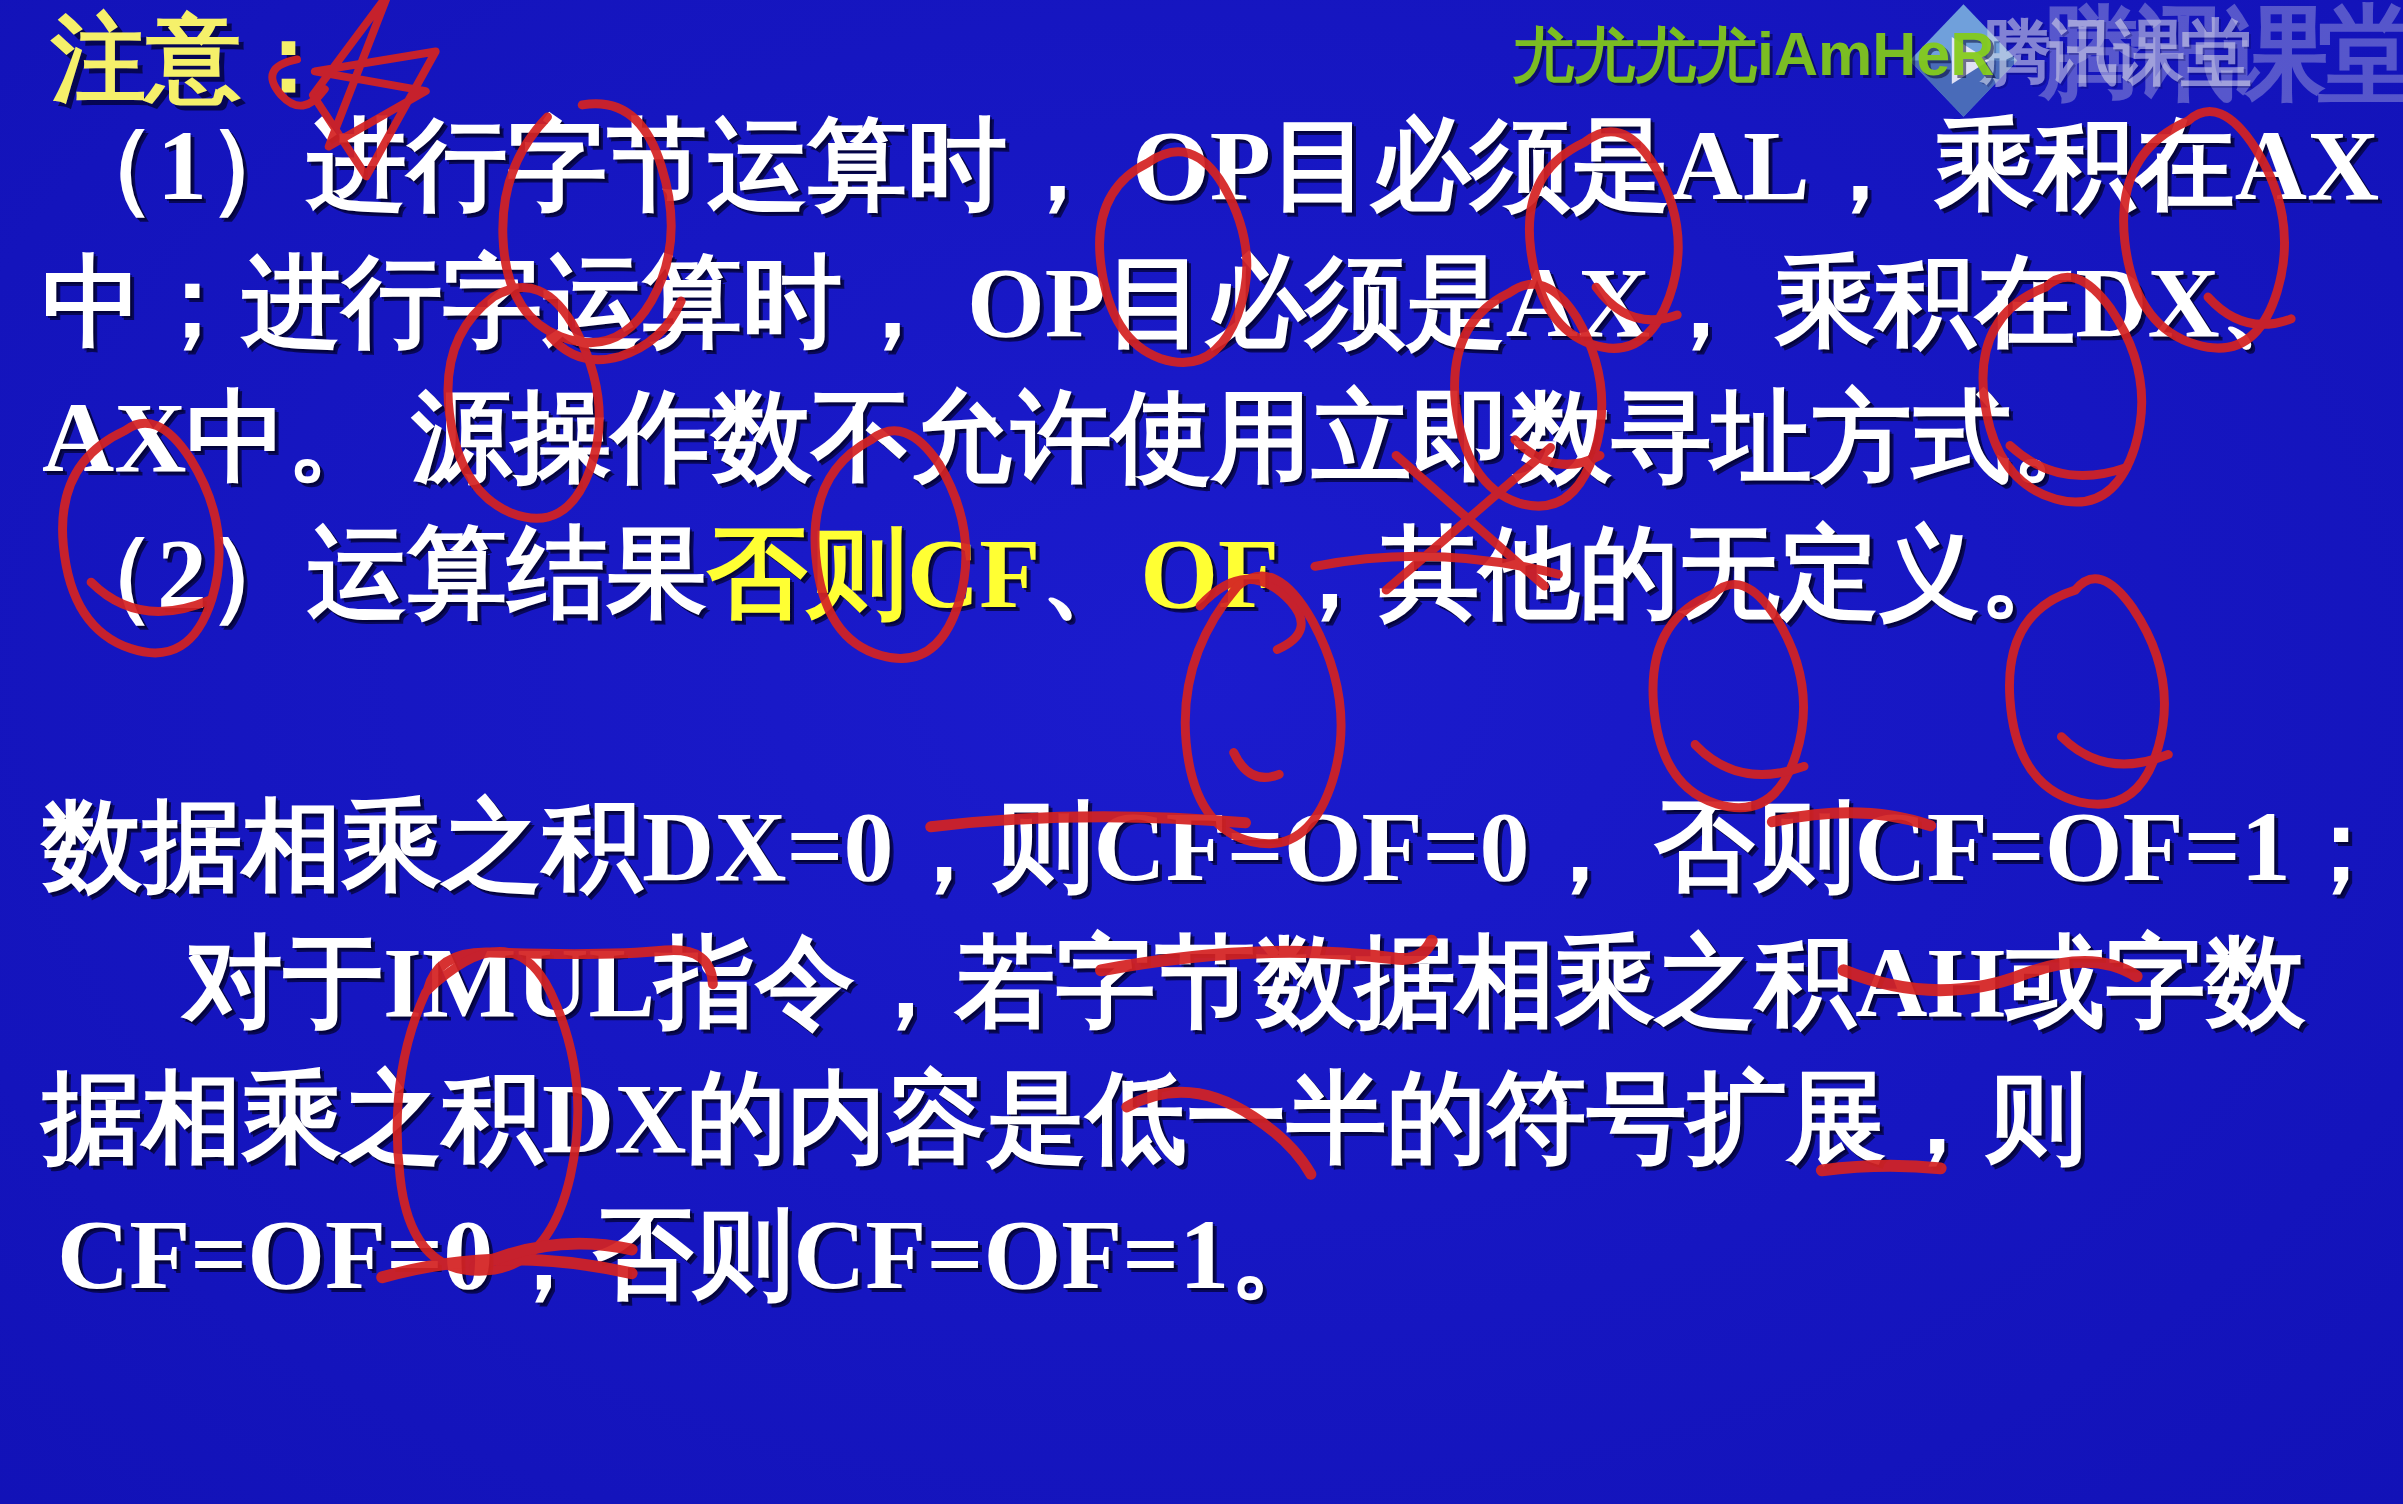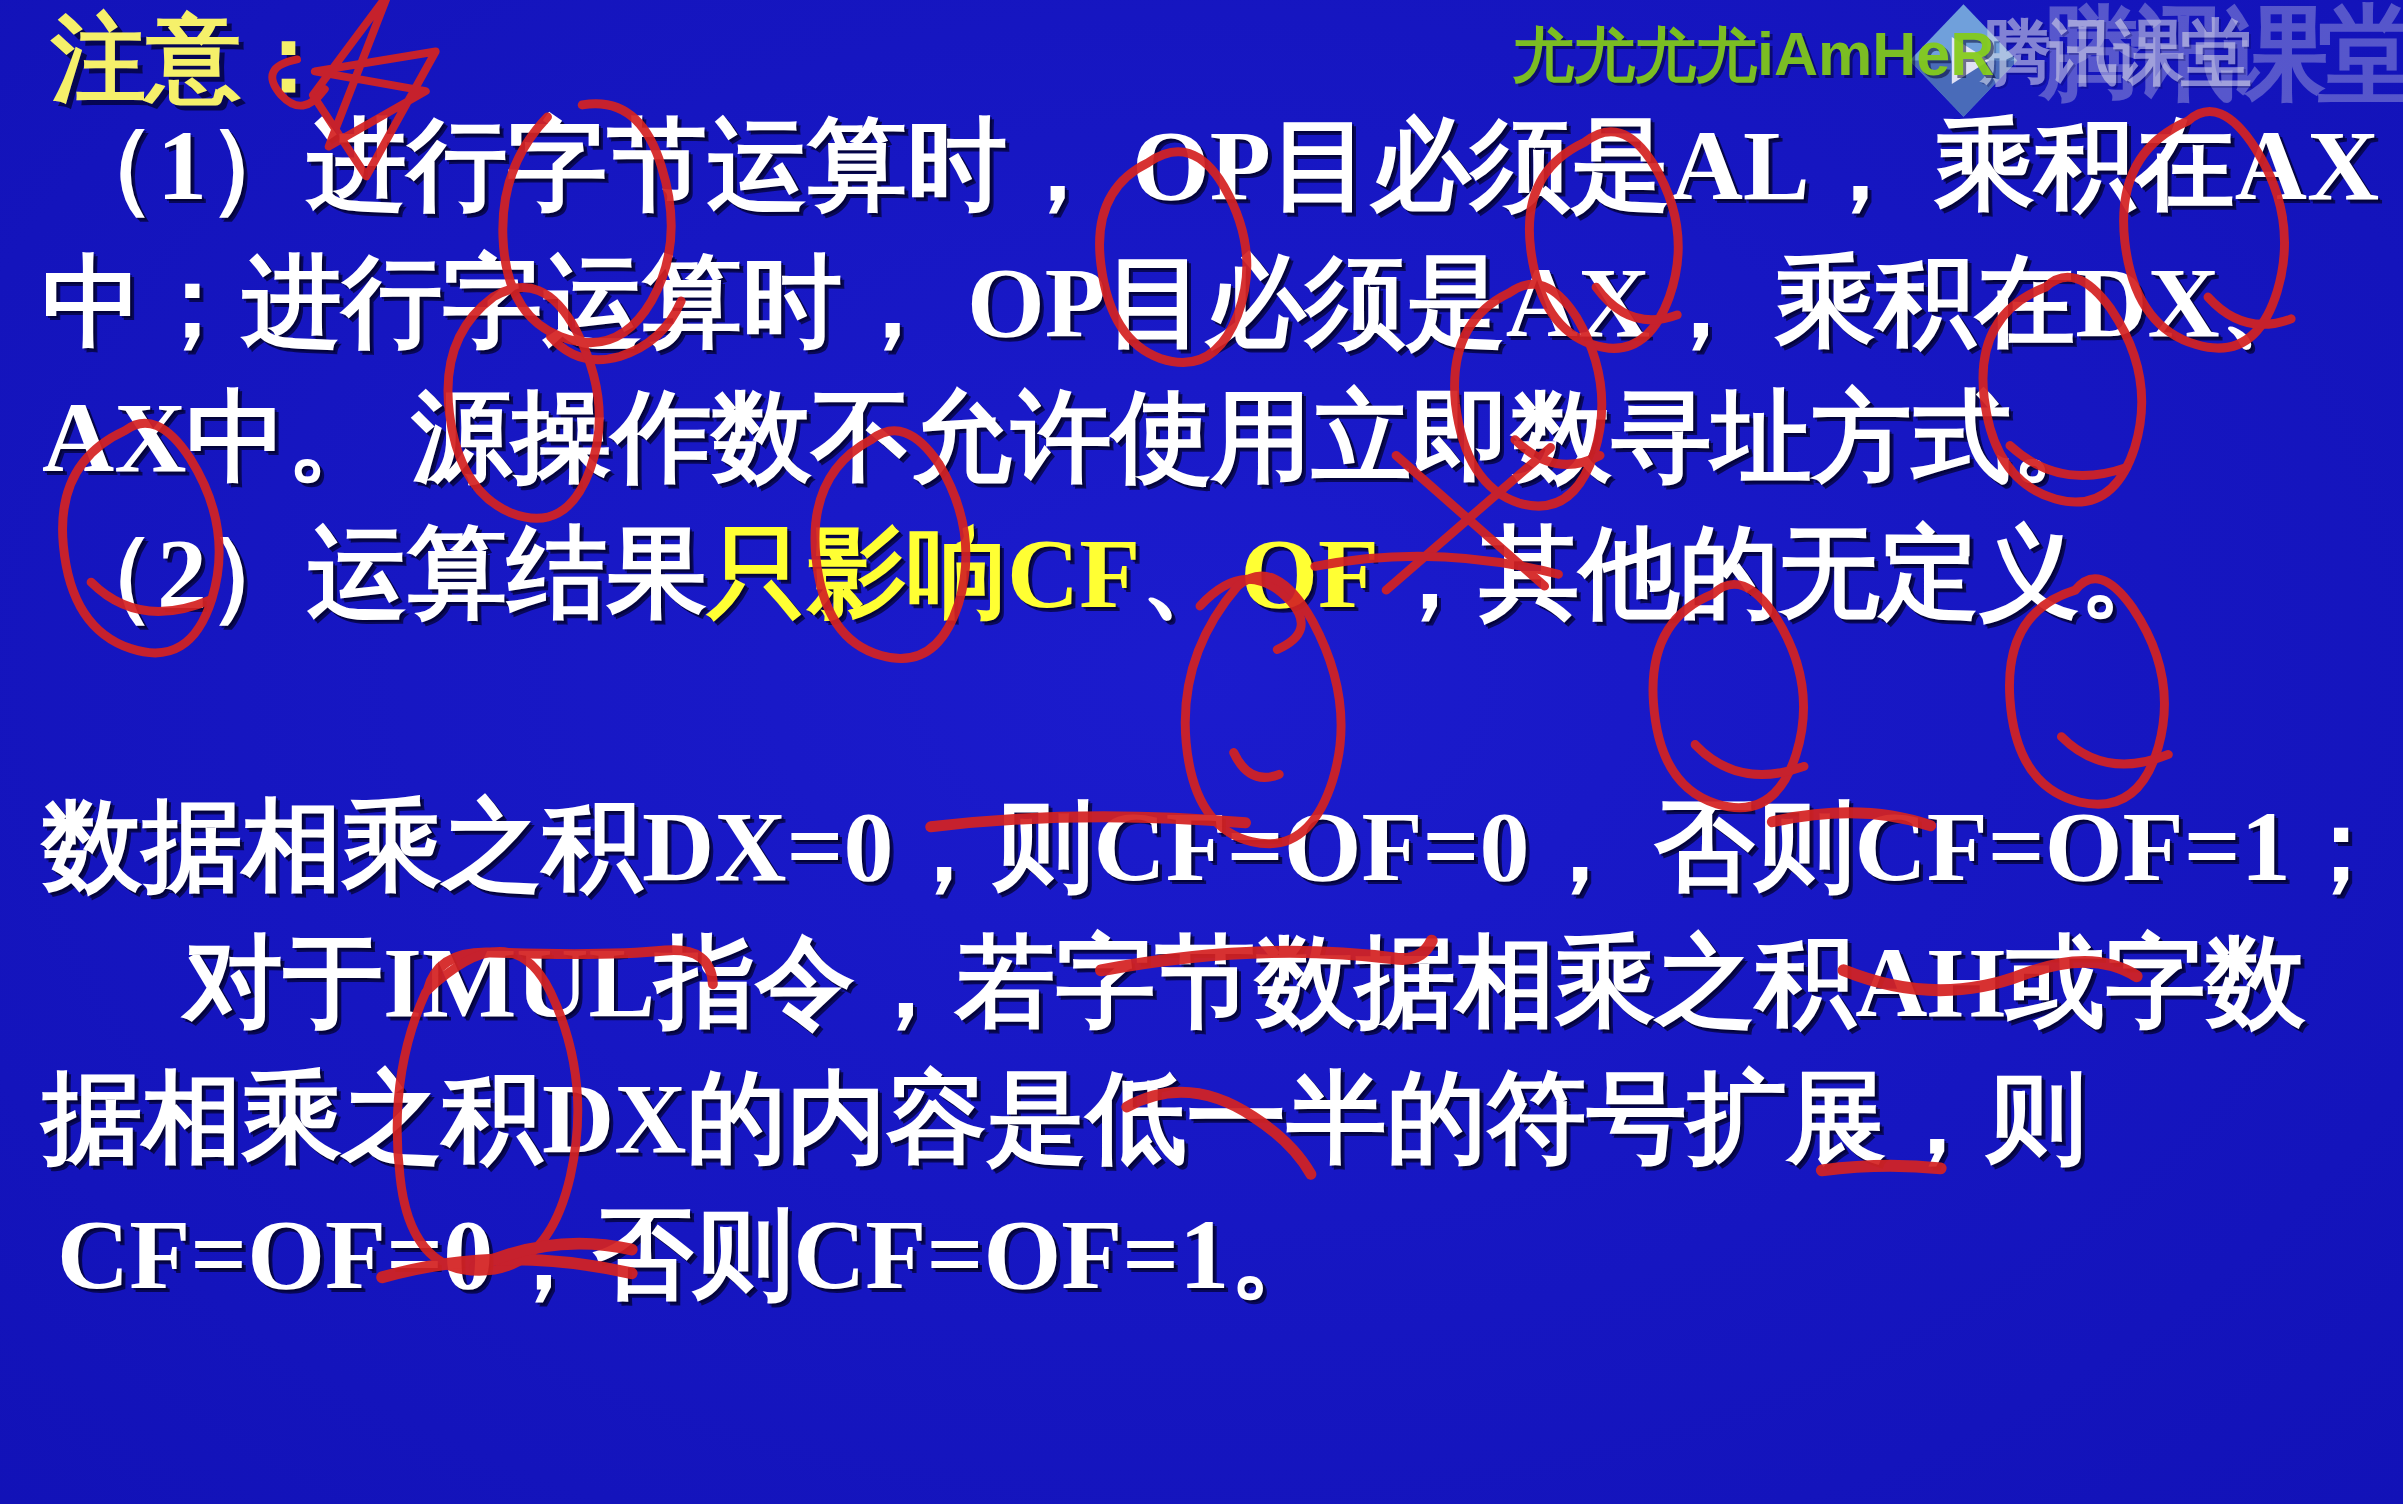--- a/index.html
+++ b/index.html
@@ -86,21 +86,21 @@
 
     <div class="line title" style="left:51px;top:-4px;">注意：</div>
 
     <div class="line" style="left:57px;top:99px;">（1）进行字节运算时， OP目必须是AL， 乘积在AX</div>
 
     <div class="line" style="left:42px;top:236px;">中；进行字运算时， OP目必须是AX， 乘积在DX、</div>
 
     <div class="line" style="left:42px;top:371px;">AX中。 源操作数不允许使用立即数寻址方式。</div>
 
     <div class="line" style="left:57px;top:507px;">
-      <span>（2）运算结果</span><span class="hl">只影响CF</span><span>、</span><span class="hl">OF</span><span>，其他的无定义。</span>
+      <span>（2）运算结果</span><span class="hl">否则CF</span><span>、</span><span class="hl">OF</span><span>，其他的无定义。</span>
     </div>
 
 
     <div class="line" style="left:42px;top:780px;">数据相乘之积DX=0，则CF=OF=0， 否则CF=OF=1；</div>
 
     <div class="line" style="left:183px;top:916px;">对于IMUL指令，若字节数据相乘之积AH或字数</div>
 
     <div class="line" style="left:42px;top:1052px;">据相乘之积DX的内容是低一半的符号扩展，则</div>
 
     <div class="line" style="left:57px;top:1188px;">CF=OF=0，否则CF=OF=1。</div>

